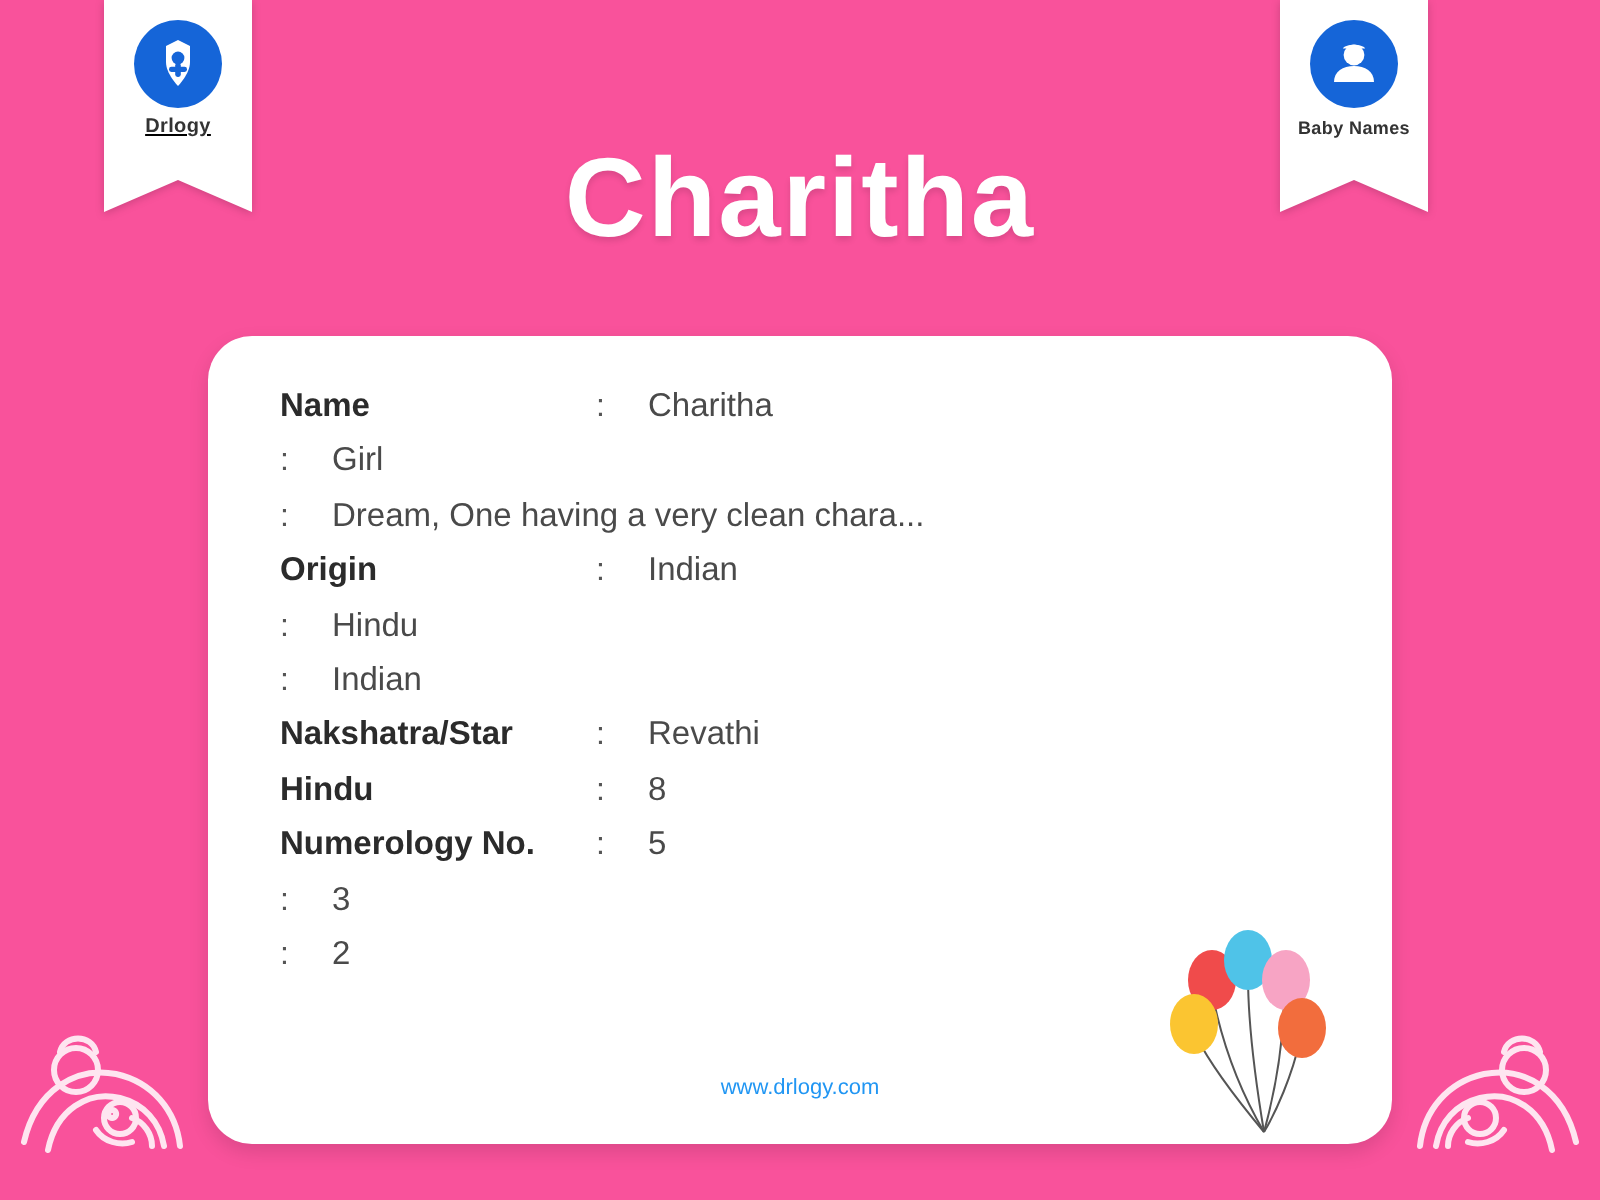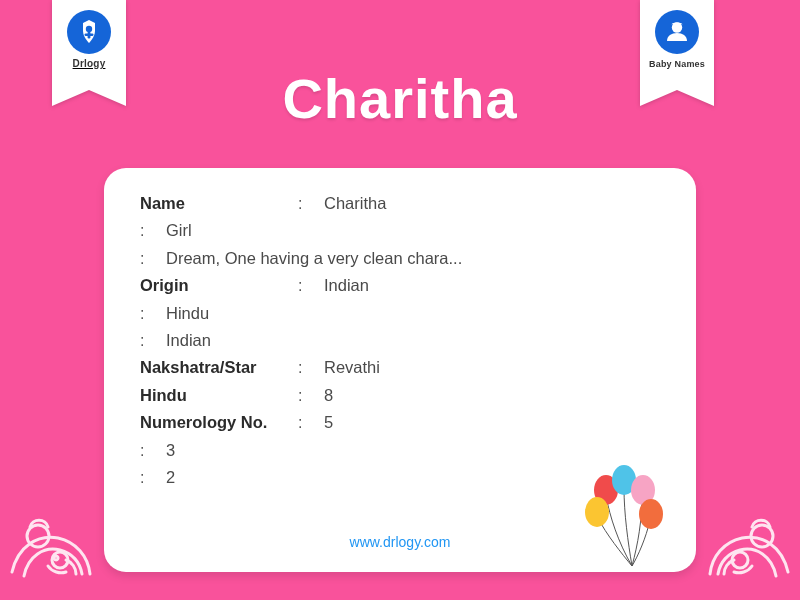--- a/index.html
+++ b/index.html
@@ -102,21 +102,21 @@
   .info-val {
     font-size: 16.5px;
     color: #4a4a4a;
   }
 
   .site-url {
     position: absolute;
     left: 0; right: 0;
     bottom: 22px;
     text-align: center;
-    font-size: 14px;
+    font-size: 11px;
     color: #2196f3;
     text-decoration: none;
   }
 
   
   .balloons {
     position: absolute;
     right: 10px;
     bottom: 0;
     width: 120px;

